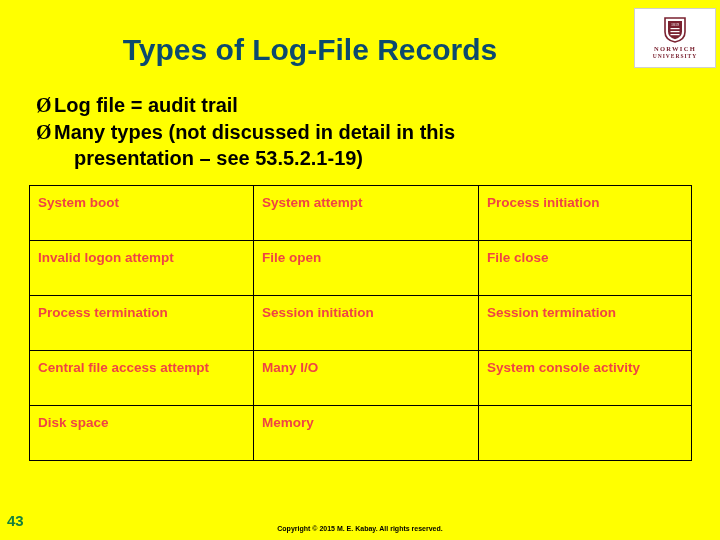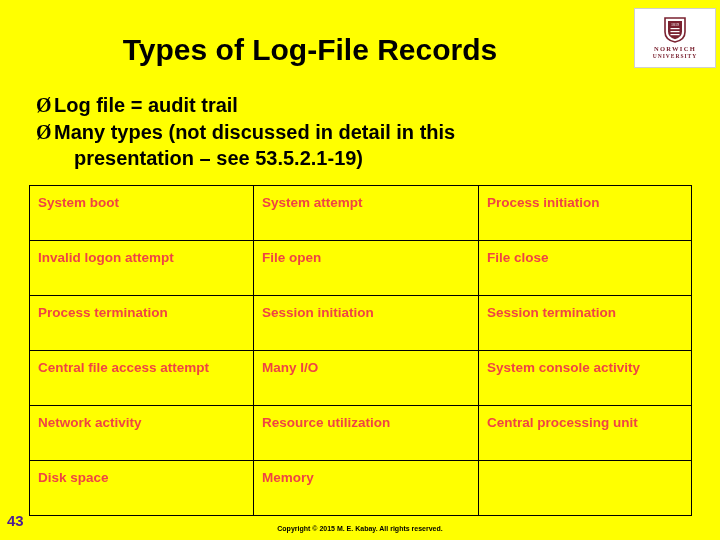--- a/index.html
+++ b/index.html
@@ -53,21 +53,21 @@
 
   
   .title {
     position: absolute;
     left: 0;
     top: 33px;
     width: 620px;
     text-align: center;
     font-size: 30px;
     font-weight: bold;
-    color: #000000;
+    color: #0c4a6e;
     font-family: "Liberation Sans", sans-serif;
     letter-spacing: 0px;
   }
 
   
   .bullets {
     position: absolute;
     left: 36px;
     top: 92px;
     width: 640px;
@@ -122,21 +122,21 @@
   .records-table col.c2 { width: 225px; }
   .records-table col.c3 { width: 213px; }
 
   
   .slide-number {
     position: absolute;
     left: 7px;
     top: 512px;
     font-size: 15px;
     font-weight: bold;
-    color: #4c1d95;
+    color: #15803d;
   }
   .copyright {
     position: absolute;
     left: 0;
     top: 525px;
     width: 720px;
     text-align: center;
     font-size: 7px;
     font-weight: bold;
     color: #000000;
@@ -199,25 +199,20 @@
         <td>Process termination</td>
         <td>Session initiation</td>
         <td>Session termination</td>
       </tr>
       <tr>
         <td>Central file access attempt</td>
         <td>Many I/O</td>
         <td>System console activity</td>
       </tr>
       <tr>
-        <td>Network activity</td>
-        <td>Resource utilization</td>
-        <td>Central processing unit</td>
-      </tr>
-      <tr>
         <td>Disk space</td>
         <td>Memory</td>
         <td></td>
       </tr>
     </tbody>
   </table>
 
   <div class="slide-number">43</div>
   <div class="copyright">Copyright © 2015 M. E. Kabay.  All rights reserved.</div>
 

